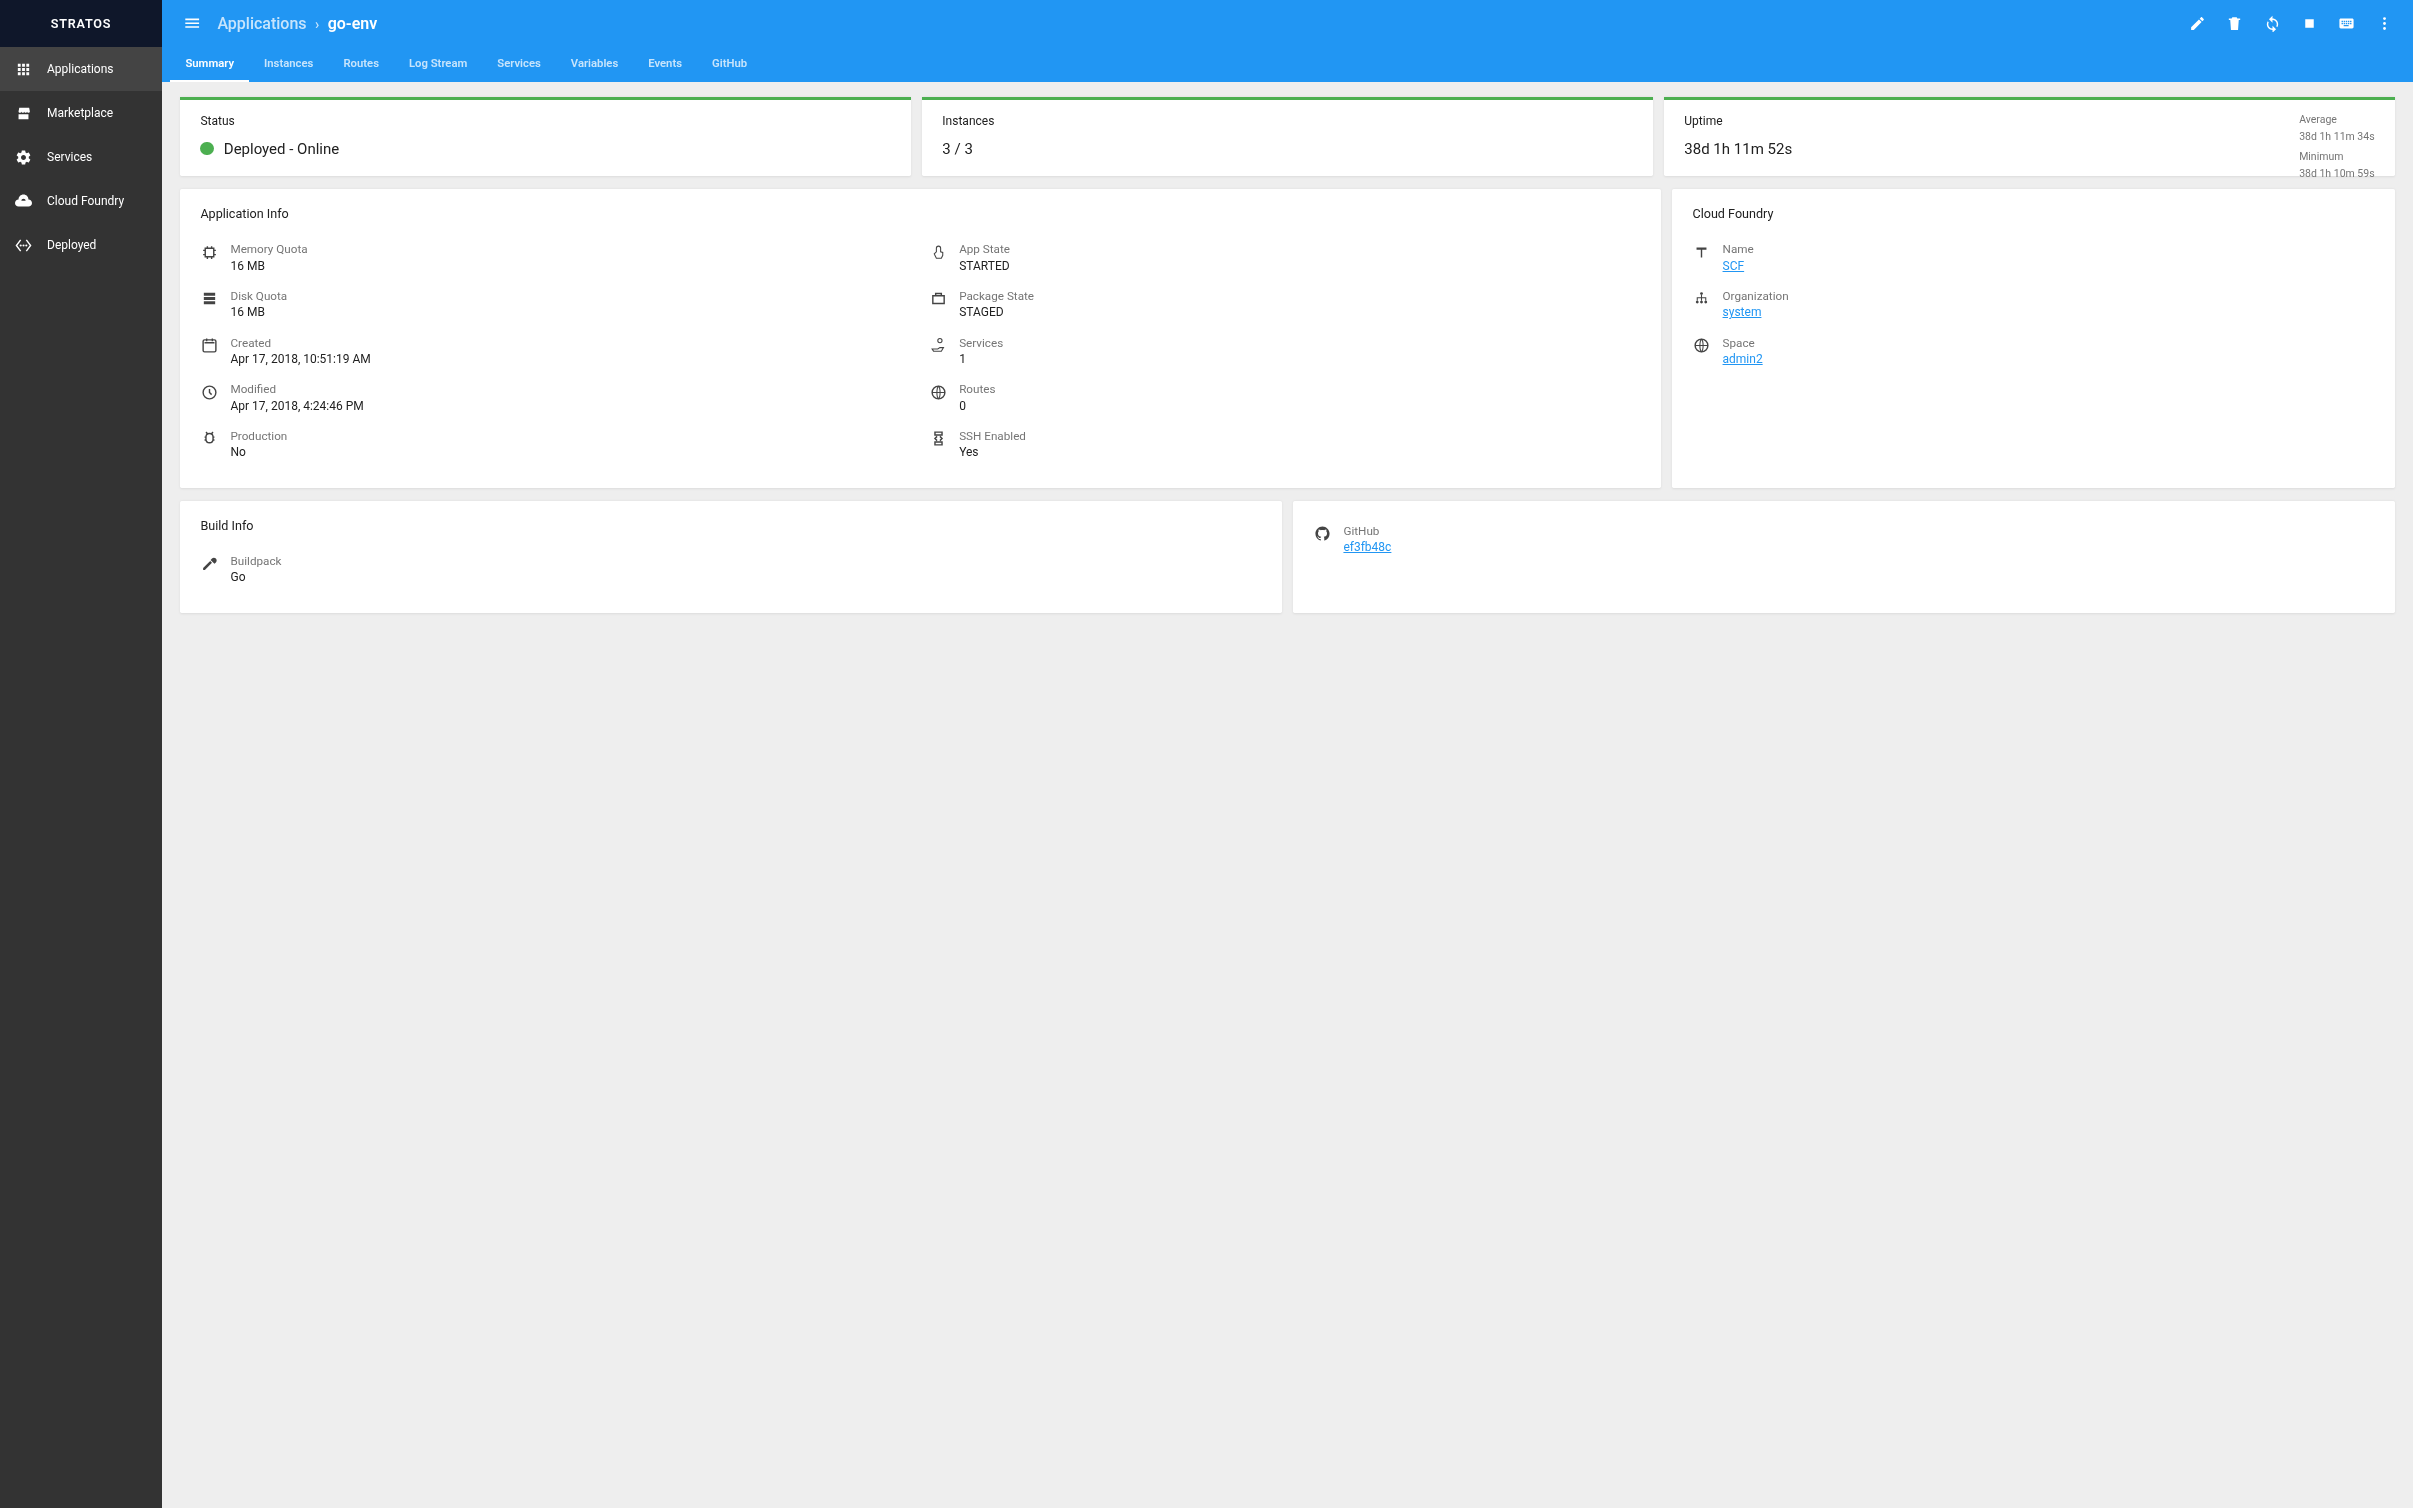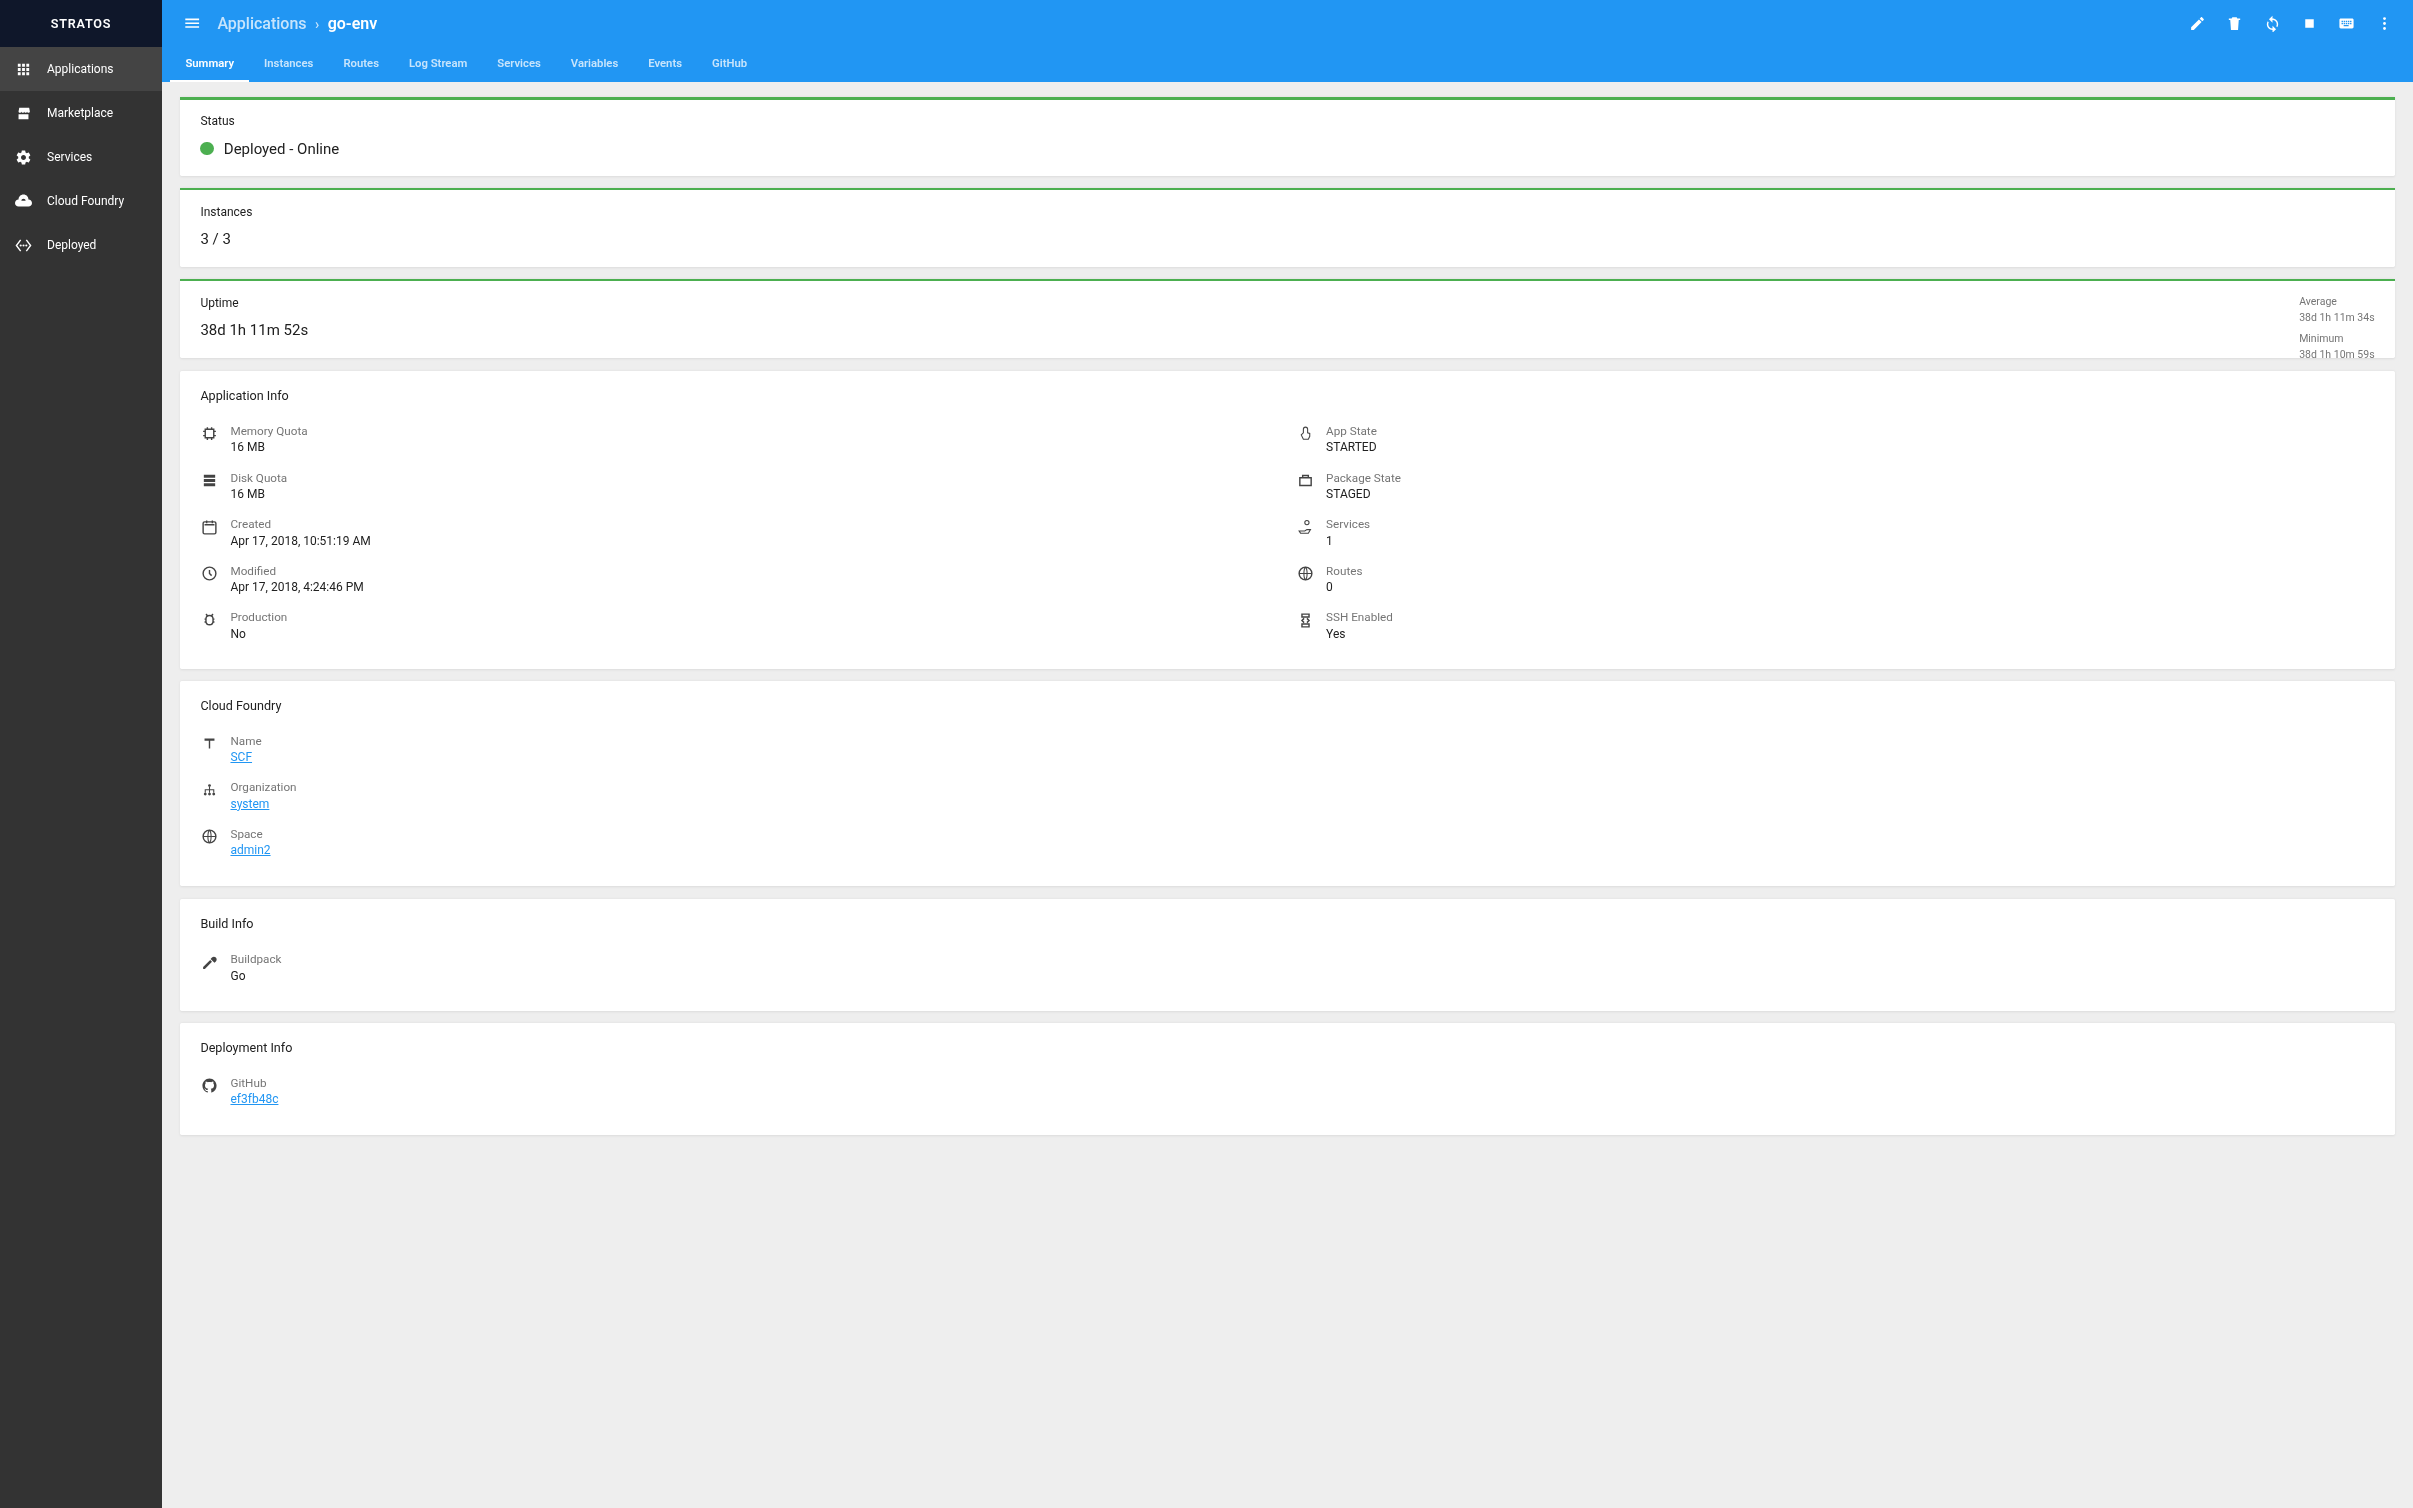--- a/index.html
+++ b/index.html
@@ -31,21 +31,21 @@
 .header-action { width: 34px; height: 34px; display: flex; align-items: center; justify-content: center; cursor: pointer; }
 .header-action svg { width: 17px; height: 17px; fill: #fff; }
 
 
 .tabs { display: flex; gap: 0; padding: 0 8.4px; height: 35px; }
 .tab { padding: 0 15px; display: flex; align-items: center; font-size: 11.3px; font-weight: 600; cursor: pointer; opacity: 0.75; border-bottom: 2.5px solid transparent; }
 .tab.active { opacity: 1; border-bottom-color: #fff; }
 
 
 .content { flex: 1; padding: 15px 18.4px; overflow: auto; }
-.row { display: flex; gap: 11.7px; margin-bottom: 13.4px; flex-direction: column; }
+.row { display: flex; gap: 11.7px; margin-bottom: 13.4px; }
 .card { background: #fff; border-radius: 1.7px; box-shadow: 0 0.8px 2.5px rgba(0,0,0,0.08); flex: 1; position: relative; }
 .card.status-top::before { content: ""; position: absolute; top: 0; left: 0; right: 0; height: 2.5px; background: #4caf50; }
 .card-pad { padding: 17px 20px 18.4px; }
 .card-title { font-size: 12px; font-weight: 400; color: #212121; margin-bottom: 11.7px; }
 .card-title-lg { font-size: 12.6px; font-weight: 400; color: #212121; margin-bottom: 15px; }
 .big-value { font-size: 15px; font-weight: 400; }
 
 .status-row { display: flex; align-items: center; gap: 10px; }
 .status-dot { width: 13.4px; height: 13.4px; border-radius: 50%; background: #4caf50; }
 
@@ -409,21 +409,20 @@
                 <div class="info-text">
                     <div class="label">Buildpack</div>
                     <div class="value">Go</div>
                   </div>
               </div>
             </div>
           </div>
         </div>
         <div class="card">
           <div class="card-pad">
-            <div class="card-title-lg">Deployment Info</div>
             <div class="info-list">
               <div class="info-item">
                 <span class="info-icon">
                     <svg viewBox="0 0 24 24">
                       <path d="M12 2C6.5 2 2 6.6 2 12.3c0 4.5 2.9 8.3 6.8 9.7.5.1.7-.2.7-.5v-1.8c-2.8.6-3.4-1.4-3.4-1.4-.5-1.2-1.1-1.5-1.1-1.5-.9-.6.1-.6.1-.6 1 .1 1.5 1 1.5 1 .9 1.6 2.4 1.1 3 .9.1-.7.4-1.1.6-1.4-2.2-.3-4.6-1.1-4.6-5 0-1.1.4-2 1-2.7-.1-.3-.4-1.3.1-2.7 0 0 .8-.3 2.8 1 .8-.2 1.7-.3 2.5-.3s1.7.1 2.5.3c1.9-1.3 2.8-1 2.8-1 .5 1.4.2 2.4.1 2.7.6.7 1 1.6 1 2.7 0 3.9-2.3 4.7-4.6 5 .4.3.7.9.7 1.9v2.8c0 .3.2.6.7.5 4-1.3 6.8-5.2 6.8-9.7C22 6.6 17.5 2 12 2z"></path>
                     </svg>
                   </span>
                 <div class="info-text">
                     <div class="label">GitHub</div>
                     <div class="value"><a href="#">ef3fb48c</a></div>

